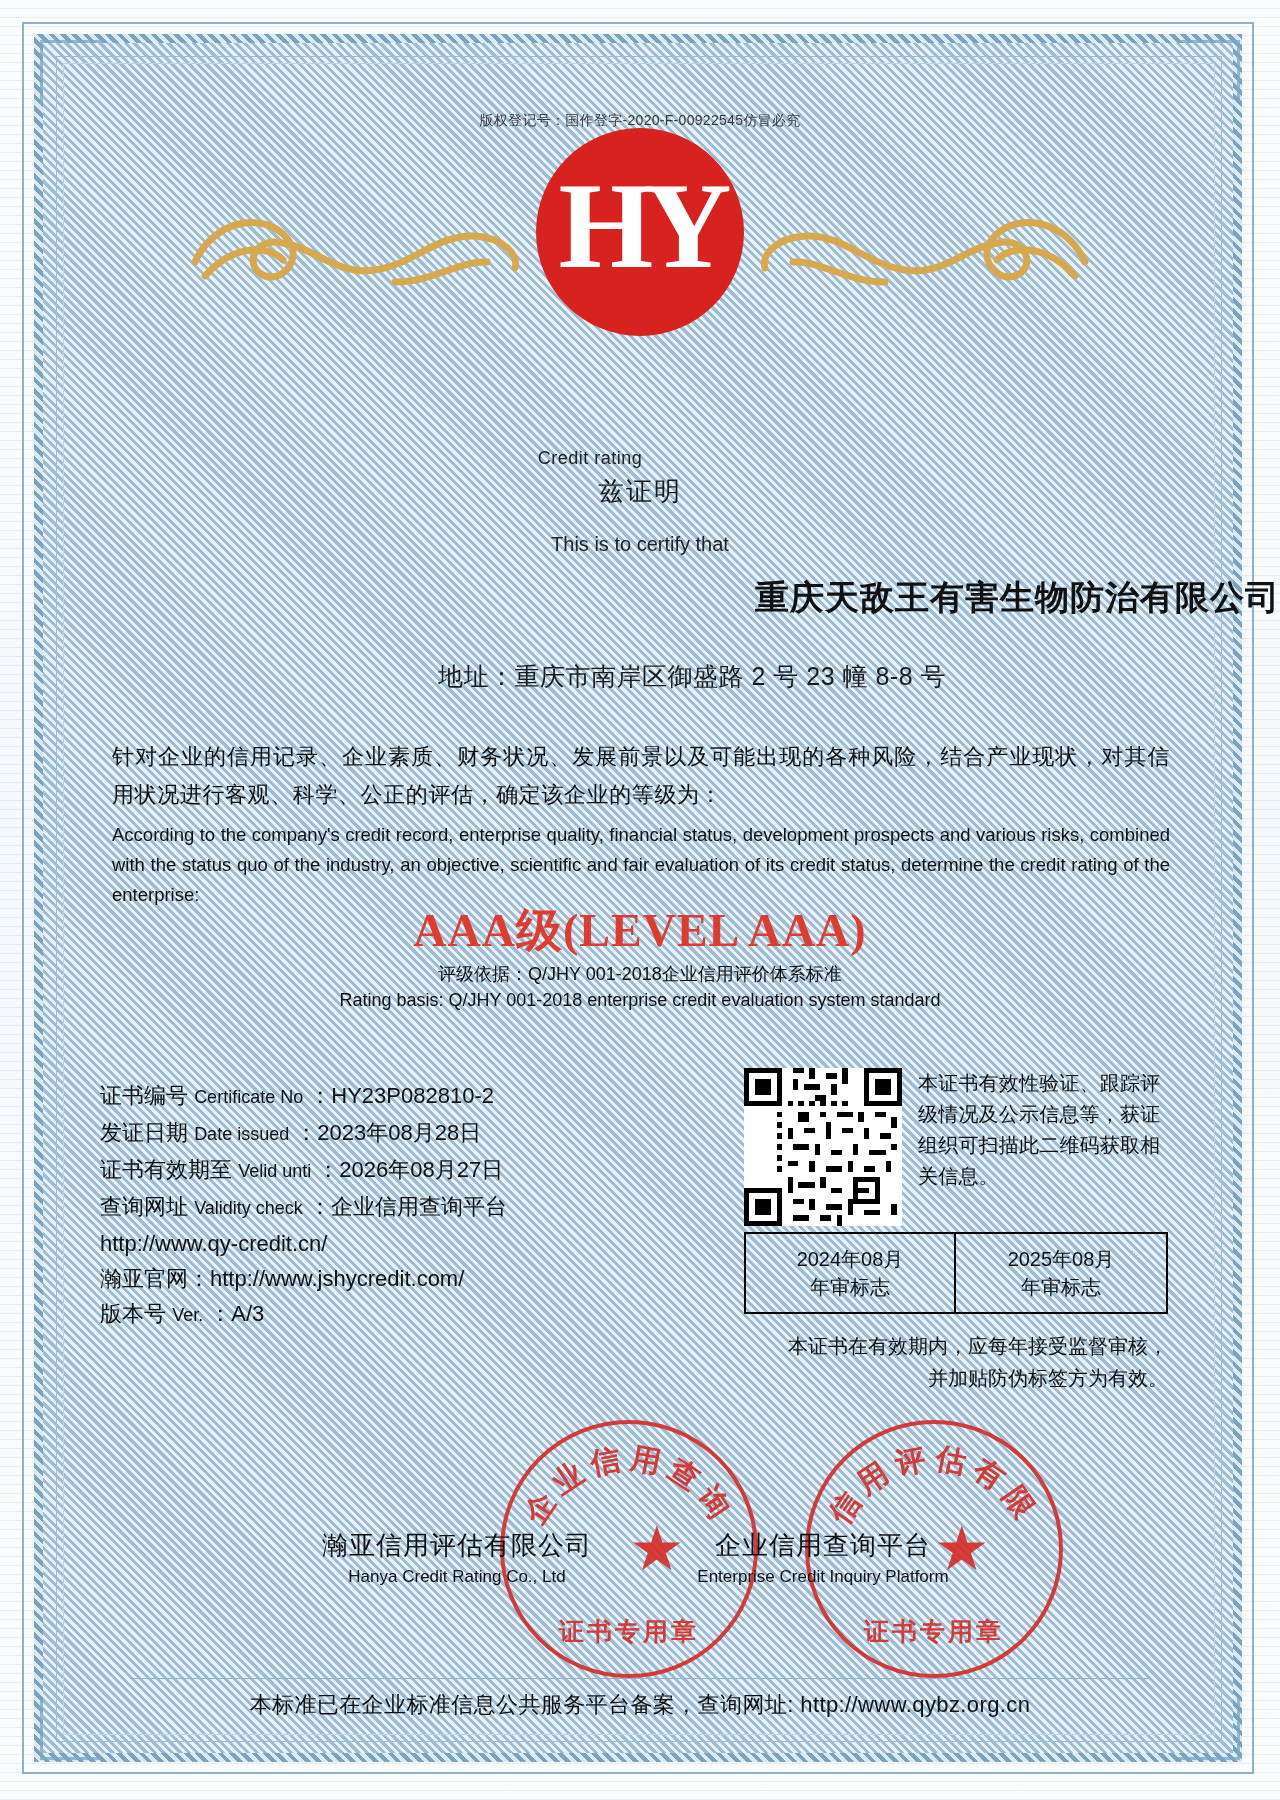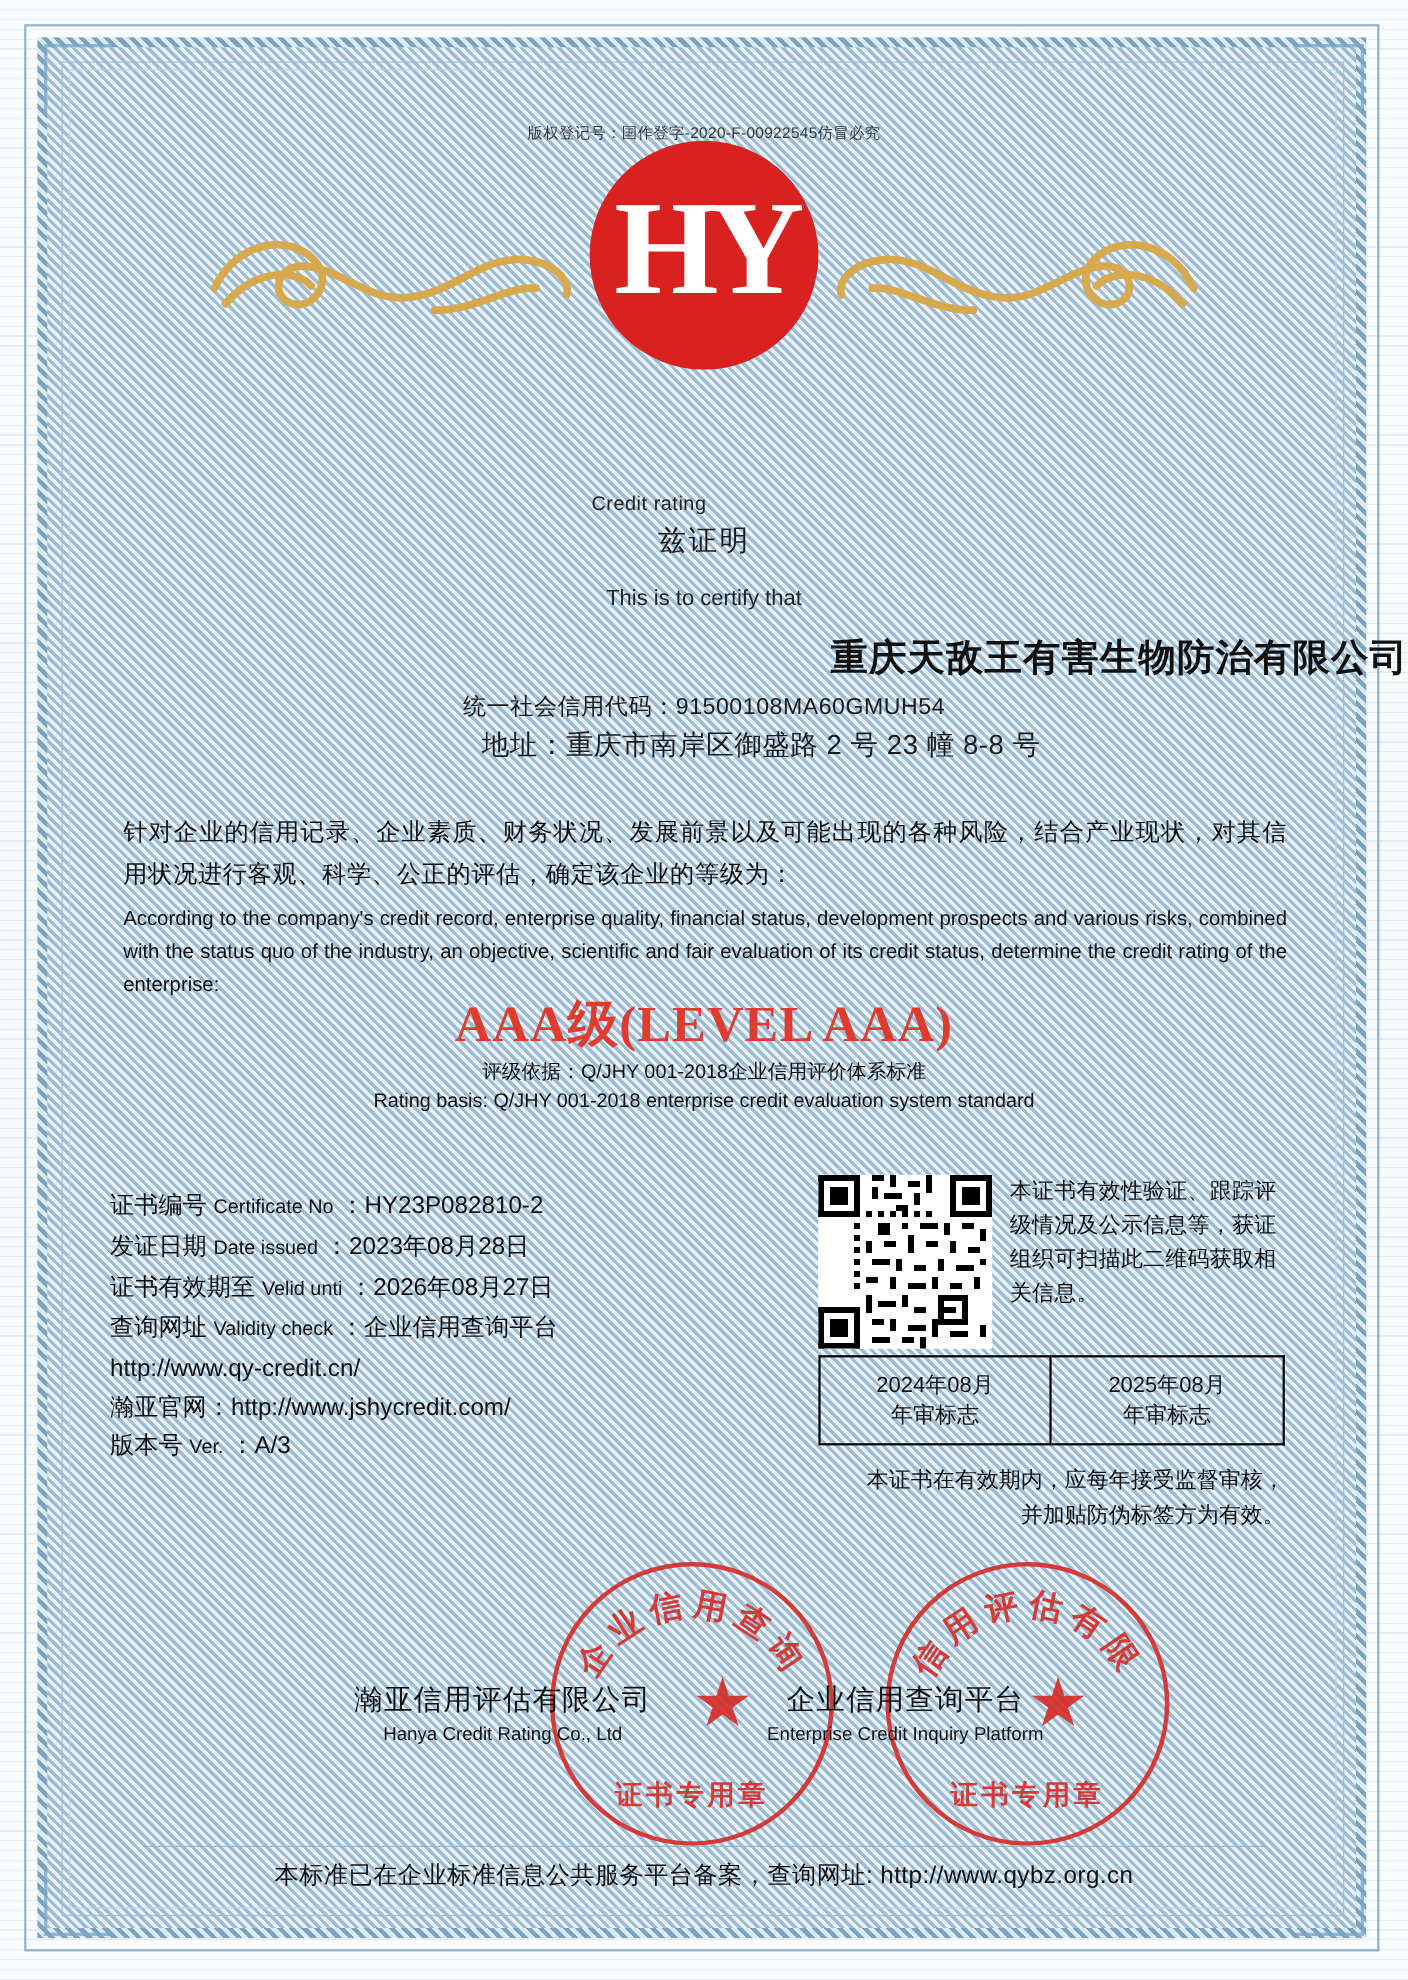--- a/index.html
+++ b/index.html
@@ -450,21 +450,20 @@
   <div class="logo">
     <div class="hy">HY</div>
   </div>
 
   <div class="title-en">Credit rating</div>
 
   <div class="certify-cn">兹证明</div>
   <div class="certify-en">This is to certify that</div>
 
   <div class="company-name">重庆天敌王有害生物防治有限公司</div>
-  <div class="company-code">统一社会信用代码：91500108MA60GMUH54</div>
   <div class="company-addr">地址：重庆市南岸区御盛路 2 号 23 幢 8-8 号</div>
 
   <div class="body-block">
     <div class="body-cn">针对企业的信用记录、企业素质、财务状况、发展前景以及可能出现的各种风险，结合产业现状，对其信用状况进行客观、科学、公正的评估，确定该企业的等级为：</div>
     <div class="body-en">According to the company's credit record, enterprise quality, financial status, development prospects and various risks, combined with the status quo of the industry, an objective, scientific and fair evaluation of its credit status, determine the credit rating of the enterprise:</div>
   </div>
 
   <div class="level">AAA级(LEVEL AAA)</div>
   <div class="basis-cn">评级依据：Q/JHY 001-2018企业信用评价体系标准</div>
   <div class="basis-en">Rating basis: Q/JHY 001-2018 enterprise credit evaluation system standard</div>

